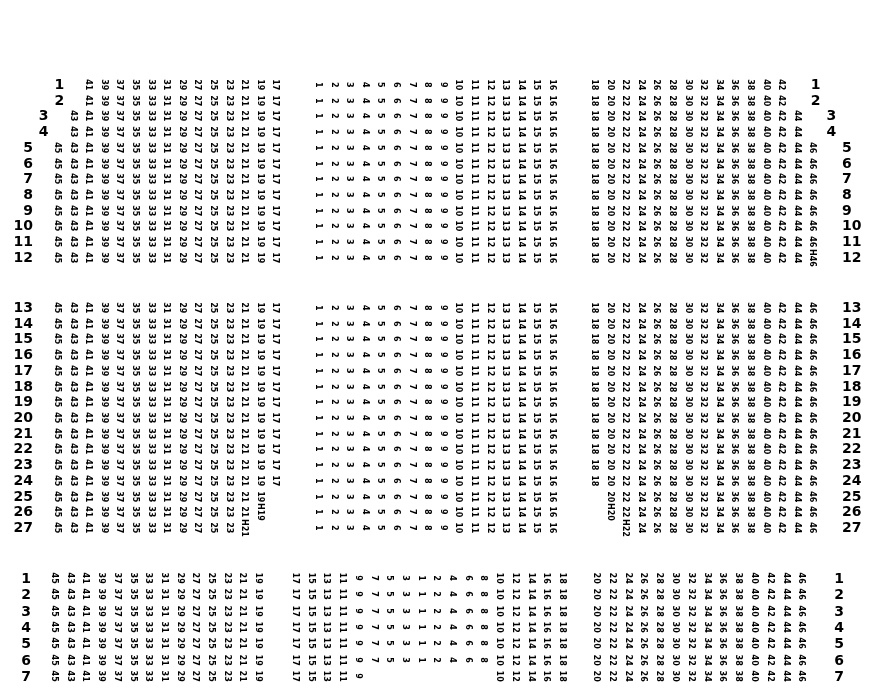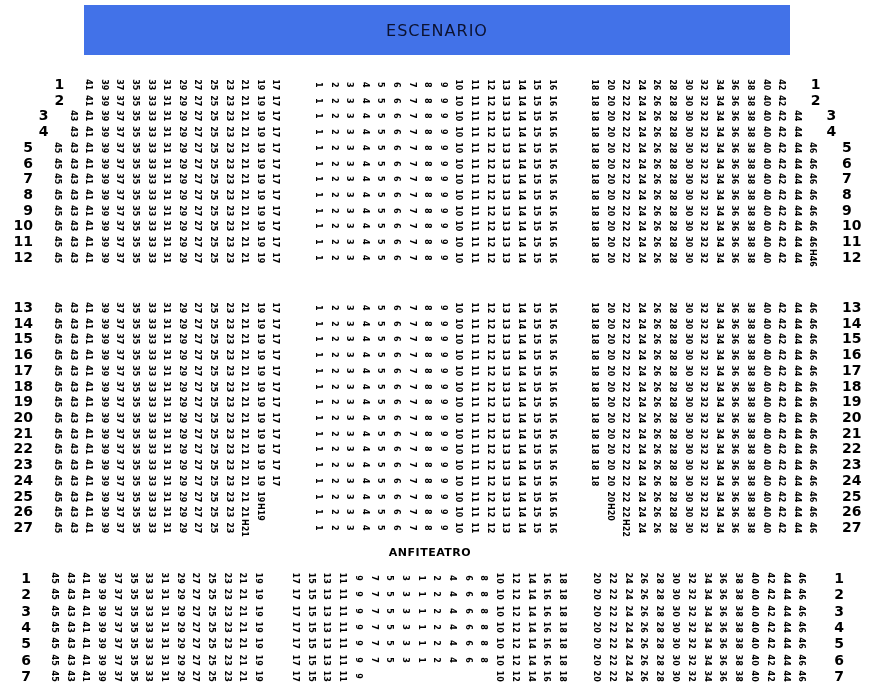--- a/index.html
+++ b/index.html
@@ -32,23 +32,20 @@
 
   .anfi-title {
     position:absolute; left:335px; top:546px; width:190px; text-align:center;
     font-size:11px; font-weight:bold; letter-spacing:0.5px; color:#000;
   }
 </style>
 </head>
 <body>
 
 <div id="canvas">
-  <div class="stage" id="stage" style="background: rgb(66, 114, 232); color: rgb(12, 18, 48);">
-    <span class="stage-label">ESCENARIO</span>
-  </div>
 
   <div class="block" id="block1">
       <div class="seat-row" style="top: 0px; height: 15.72px;">
         <span class="seat" style="left: 80.2px; width: 15.6px; height: 15.72px; color: rgb(0, 0, 0);">41</span>
         <span class="seat" style="left: 95.8px; width: 15.6px; height: 15.72px; color: rgb(0, 0, 0);">39</span>
         <span class="seat" style="left: 111.4px; width: 15.6px; height: 15.72px; color: rgb(0, 0, 0);">37</span>
         <span class="seat" style="left: 127px; width: 15.6px; height: 15.72px; color: rgb(0, 0, 0);">35</span>
         <span class="seat" style="left: 142.6px; width: 15.6px; height: 15.72px; color: rgb(0, 0, 0);">33</span>
         <span class="seat" style="left: 158.2px; width: 15.6px; height: 15.72px; color: rgb(0, 0, 0);">31</span>
         <span class="seat" style="left: 173.8px; width: 15.6px; height: 15.72px; color: rgb(0, 0, 0);">29</span>
@@ -1371,21 +1368,20 @@
         <span class="seat" style="left: 742px; width: 15.6px; height: 15.72px; color: rgb(0, 0, 0);">38</span>
         <span class="seat" style="left: 757.6px; width: 15.6px; height: 15.72px; color: rgb(0, 0, 0);">40</span>
         <span class="seat" style="left: 773.2px; width: 15.6px; height: 15.72px; color: rgb(0, 0, 0);">42</span>
         <span class="seat" style="left: 788.8px; width: 15.6px; height: 15.72px; color: rgb(0, 0, 0);">44</span>
         <span class="seat" style="left: 804.4px; width: 15.6px; height: 15.72px; color: rgb(0, 0, 0);">46</span>
         <span class="row-label left" style="left: -3px; width: 36px; line-height: 15.72px;">27</span>
         <span class="row-label right" style="left: 842px; width: 36px; line-height: 15.72px;">27</span>
       </div>
     </div>
 
-  <div class="anfi-title">ANFITEATRO</div>
 
   <div class="block" id="anfi">
       <div class="seat-row" style="top: 0px; height: 16.3px;">
         <span class="seat" style="left: 47px; width: 15.7px; height: 16.3px; color: rgb(0, 0, 0);">45</span>
         <span class="seat" style="left: 62.7px; width: 15.7px; height: 16.3px; color: rgb(0, 0, 0);">43</span>
         <span class="seat" style="left: 78.4px; width: 15.7px; height: 16.3px; color: rgb(0, 0, 0);">41</span>
         <span class="seat" style="left: 94.1px; width: 15.7px; height: 16.3px; color: rgb(0, 0, 0);">39</span>
         <span class="seat" style="left: 109.8px; width: 15.7px; height: 16.3px; color: rgb(0, 0, 0);">37</span>
         <span class="seat" style="left: 125.5px; width: 15.7px; height: 16.3px; color: rgb(0, 0, 0);">35</span>
         <span class="seat" style="left: 141.2px; width: 15.7px; height: 16.3px; color: rgb(0, 0, 0);">33</span>

